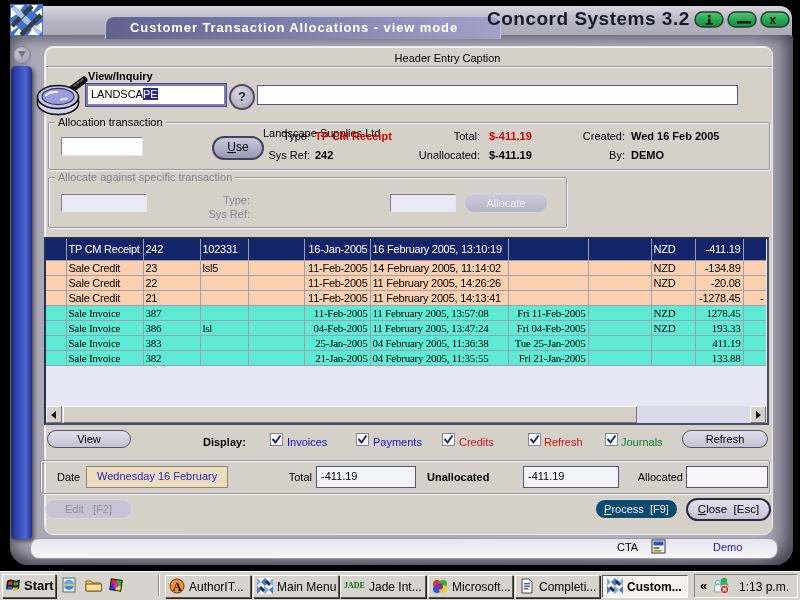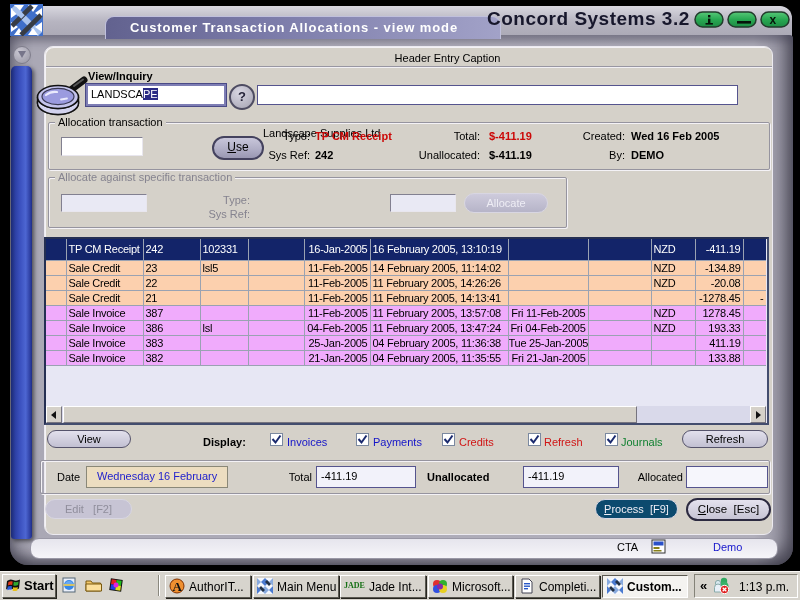--- a/index.html
+++ b/index.html
@@ -272,21 +272,21 @@
           <td></td>
         </tr>
 </tbody>
     </table>
 </div>
 <style>
 #grid td{border-right:1px solid #9aa2b2;border-bottom:1px solid #9aa2b2;padding:0 0 0 2px;overflow:hidden;white-space:nowrap;letter-spacing:-0.25px;}
 #grid .hd td{background:#fefefe;border-bottom:1px solid #6a7284;letter-spacing:-0.45px;}
 #grid .sel td{background:#132469;color:#fff;}
 #grid .cr td{background:#fcd0ae;}
-#grid .iv td{background:#f0abfc;}
+#grid .iv td{background:#5eead4;font-family:Liberation Serif, serif;}
 #grid td.r{text-align:right;padding:0 2px 0 0;}
 </style>
 
 <div class="abs" style="left:46px;top:406px;width:719px;height:17px;background:#d9d9ea;">
  <div class="abs" style="left:0;top:0;width:16px;height:17px;background:#d5d1c9;border:1px solid #fff;border-right-color:#76747f;border-bottom-color:#76747f;box-sizing:border-box;"></div>
  <div class="abs" style="left:5px;top:5px;width:0;height:0;border-top:4px solid transparent;border-bottom:4px solid transparent;border-right:5px solid #111;"></div>
  <div class="abs" style="left:17px;top:0;width:574px;height:17px;background:#d5d1c9;border:1px solid #fff;border-right-color:#76747f;border-bottom-color:#76747f;box-sizing:border-box;"></div>
  <div class="abs" style="left:704px;top:0;width:16px;height:17px;background:#d5d1c9;border:1px solid #fff;border-right-color:#76747f;border-bottom-color:#76747f;box-sizing:border-box;"></div>
  <div class="abs" style="left:710px;top:5px;width:0;height:0;border-top:4px solid transparent;border-bottom:4px solid transparent;border-left:5px solid #111;"></div>
 </div>

